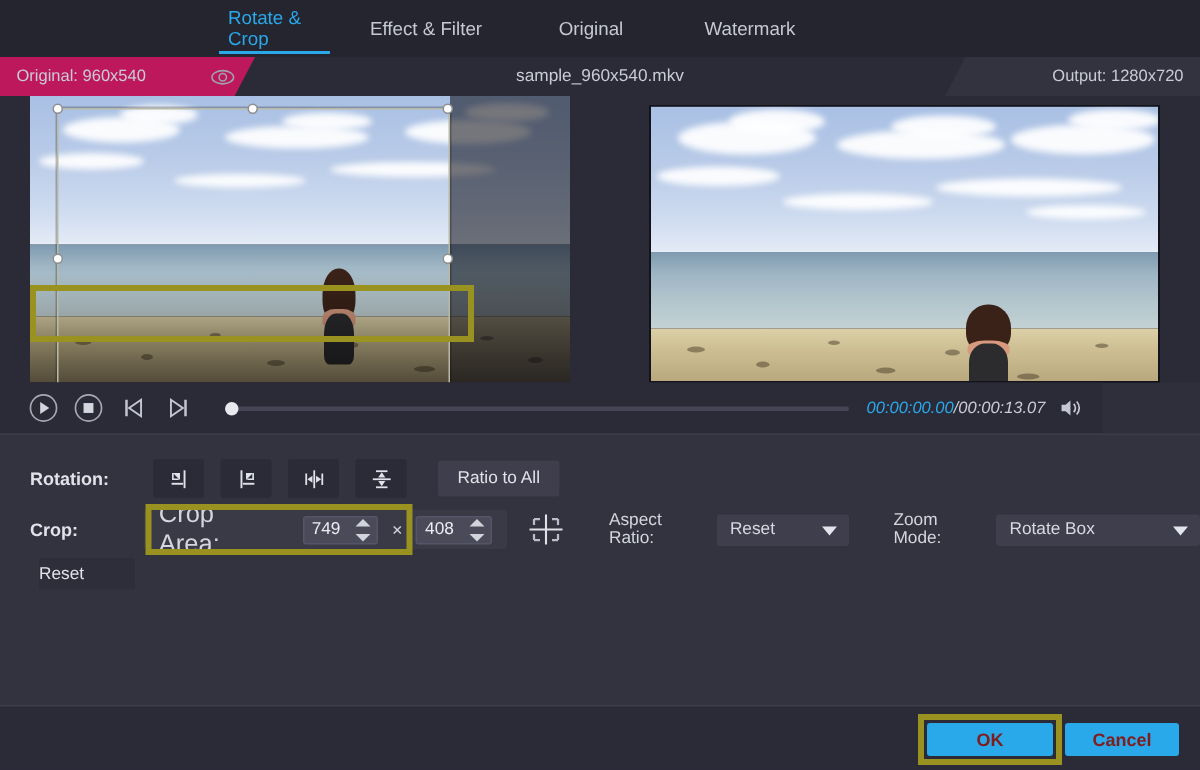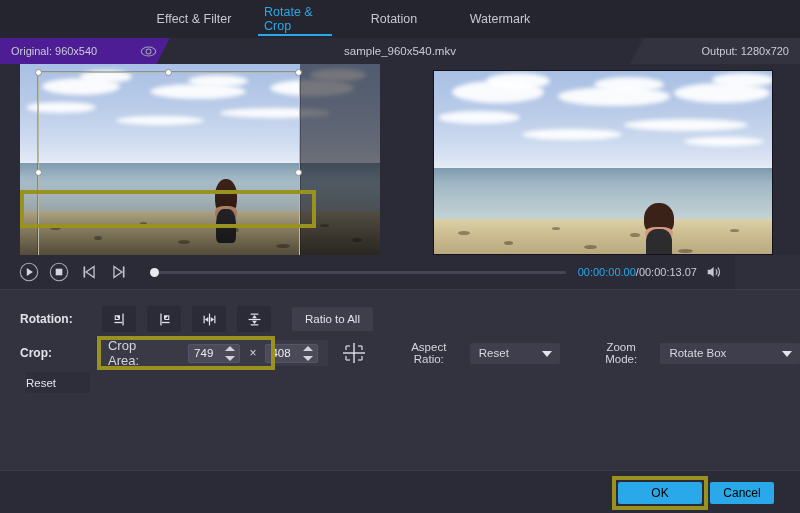--- a/index.html
+++ b/index.html
@@ -40,21 +40,21 @@
 
   
   .infostrip {
     position: absolute; left: 0; top: 38px;
     width: 800px; height: 26px;
     background: #2b2b38;
   }
   .chip-left {
     position: absolute; left: 0; top: 0;
     height: 26px; width: 170px;
-    background: #4c1d95;
+    background: #be185d;
     display: flex; align-items: center; padding-left: 11px;
     clip-path: polygon(0 0, 100% 0, 92% 100%, 0 100%);
   }
   .chip-left .txt { color: #c9cbd5; font-size: 11px; }
   .eye {
     position: absolute; left: 140px; top: 5px;
     width: 17px; height: 17px; cursor: pointer;
   }
   .center-title {
     position: absolute; left: 0; right: 0; top: 0;
@@ -147,21 +147,21 @@
     position: absolute;
     border: 4px solid #9a9220;
     pointer-events: none;
   }
 
   
   .transport {
     position: absolute; left: 0; top: 255px;
     width: 735px; height: 34px;
     background: #2b2b38;
-    display: flex; align-items: center;
+    display: flex; align-items: center; font-style: italic;
   }
   .tbtn {
     width: 22px; height: 22px; margin-left: 8px;
     cursor: pointer; flex: none;
   }
   .tbtn:first-child { margin-left: 18px; }
   .seek {
     position: relative; flex: 1;
     height: 3px; margin: 0 12px 0 22px;
     background: #454556; border-radius: 2px;
@@ -209,21 +209,21 @@
     position: absolute; left: 0; top: 50px; width: 800px; height: 26px;
     display: flex; align-items: center;
   }
   .row-crop .lbl { margin-left: 20px; width: 80px; }
 
   .cropbox {
     display: flex; align-items: center;
     height: 26px; padding: 0 10px;
     background: #3a3a47; border-radius: 2px;
   }
-  .cropbox .cap { color: #d4d6de; font-size: 13px; margin-right: 20px; }
+  .cropbox .cap { color: #d4d6de; font-size: 17px; margin-right: 20px; }
   .numfield {
     position: relative;
     width: 54px; height: 19px;
     background: #4a4a58; border: 1px solid #55556a; border-radius: 2px;
   }
   .numfield input {
     position: absolute; left: 0; top: 0;
     width: 38px; height: 17px; border: 0; outline: 0;
     background: transparent; color: #eceef4;
     font-family: "Liberation Sans", sans-serif; font-size: 11.5px;
@@ -238,21 +238,21 @@
   .spin i {
     display: block; width: 0; height: 0;
     border-left: 5px solid transparent; border-right: 5px solid transparent;
   }
   .spin i.up   { border-bottom: 5px solid #d2d4dc; }
   .spin i.down { border-top: 5px solid #d2d4dc; }
   .times-x { color: #d4d6de; font-size: 12px; margin: 0 9px; }
 
   .croplock { width: 28px; height: 24px; margin-left: 12px; cursor: pointer; }
 
-  .selgroup { display: flex; align-items: center; text-align: center; }
+  .selgroup { display: flex; align-items: center; }
   .selgroup .cap { color: #d4d6de; font-size: 11.5px; margin-right: 8px; }
   .select {
     position: relative;
     height: 21px; background: #3e3e4c;
     border-radius: 2px; cursor: pointer;
     display: flex; align-items: center;
     color: #d8dae2; font-size: 11.5px;
     padding: 0 26px 0 9px;
   }
   .select .arrow {
@@ -274,43 +274,44 @@
   
   .footer {
     position: absolute; left: 0; top: 470px;
     width: 800px; height: 43px;
     background: #2b2b38;
     border-top: 1px solid #3c3c4a;
   }
   .btn-primary, .btn-secondary {
     position: absolute; top: 11px;
     height: 22px; border-radius: 2px;
-    background: #29a8ea; color: #000000;
+    background: #29a8ea; color: #7f1d1d;
     font-size: 12px;
     display: flex; align-items: center; justify-content: center;
     cursor: pointer;
+    font-weight: bold;
   }
   .btn-primary   { left: 618px; width: 84px; }
-  .btn-secondary { left: 710px; width: 64px; text-align: center; }
+  .btn-secondary { left: 710px; width: 76px; text-align: center; }
 </style>
 </head>
 <body>
 
 <div id="app">
 
   <div class="tabbar">
     <div style="width:138px"></div>
+    <div class="tab active" style="width:90px">
+      <span>Rotate &amp; Crop</span>
+    </div>
     <div class="tab" style="width:112px">
       <span>Effect &amp; Filter</span>
     </div>
-    <div class="tab active" style="width:90px">
-      <span>Rotate &amp; Crop</span>
-    </div>
     <div class="tab" style="width:108px">
-      <span>Rotation</span>
+      <span>Original</span>
     </div>
     <div class="tab" style="width:104px">
       <span>Watermark</span>
     </div>
   </div>
 
   <div class="infostrip">
     <div class="center-title">sample_960x540.mkv</div>
     <div class="chip-left">
       <span class="txt">Original: 960x540</span>

